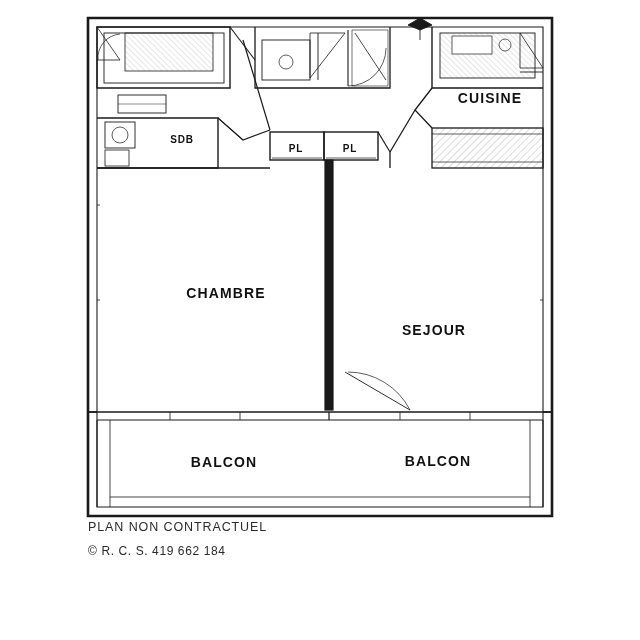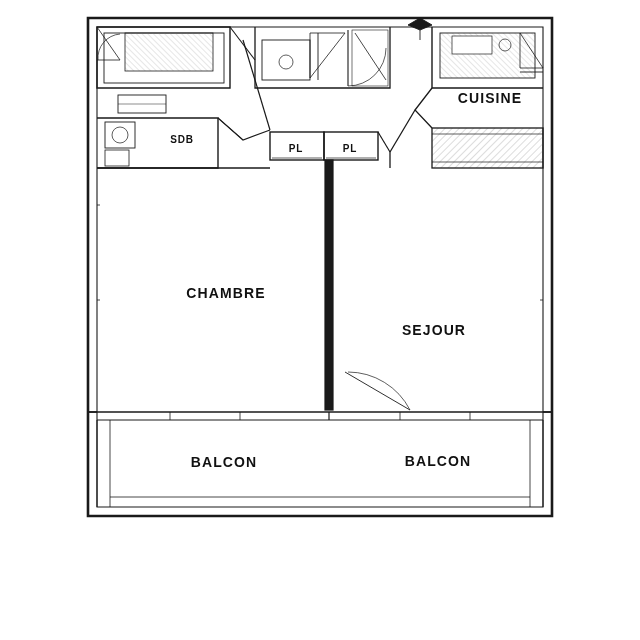--- a/index.html
+++ b/index.html
@@ -188,15 +188,17 @@
 
   <div class="room-label" style="left:226px; top:293px;">CHAMBRE</div>
 
   <div class="room-label" style="left:434px; top:282px;margin-top:48px;">SEJOUR</div>
 
   <div class="room-label" style="left:224px; top:462px;">BALCON</div>
 
   <div class="room-label" style="left:438px; top:461px;">BALCON</div>
 
   <div class="footer-block">
+    <p class="footer-line">PLAN NON CONTRACTUEL</p>
+    <p class="footer-line second">© R. C. S. 419 662 184</p>
   </div>
 
 </div>
 
 </body></html>

